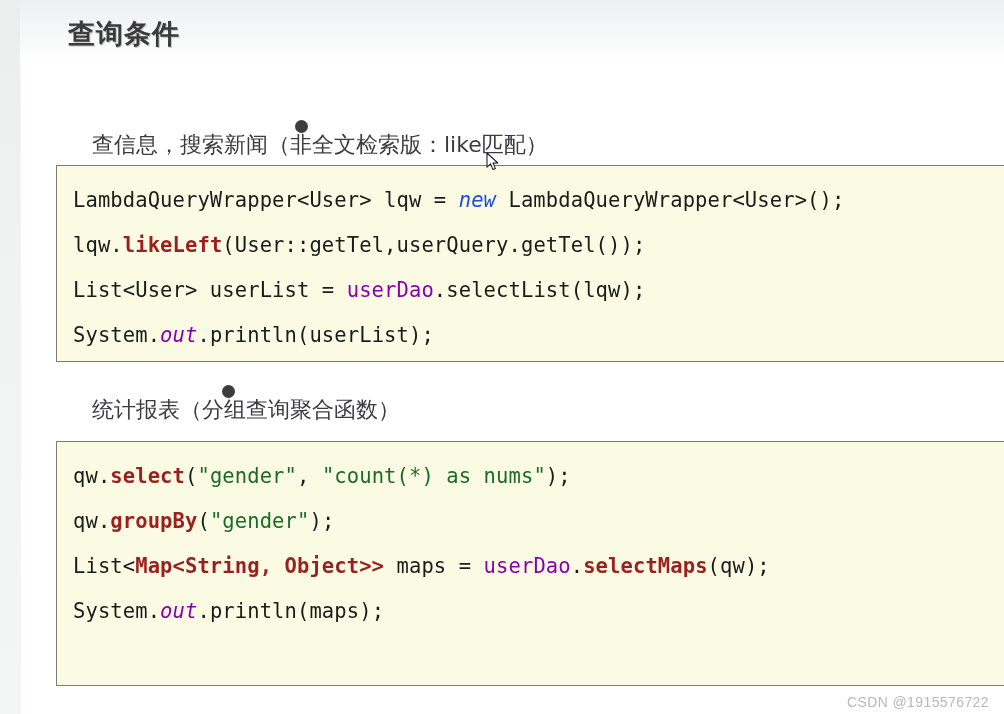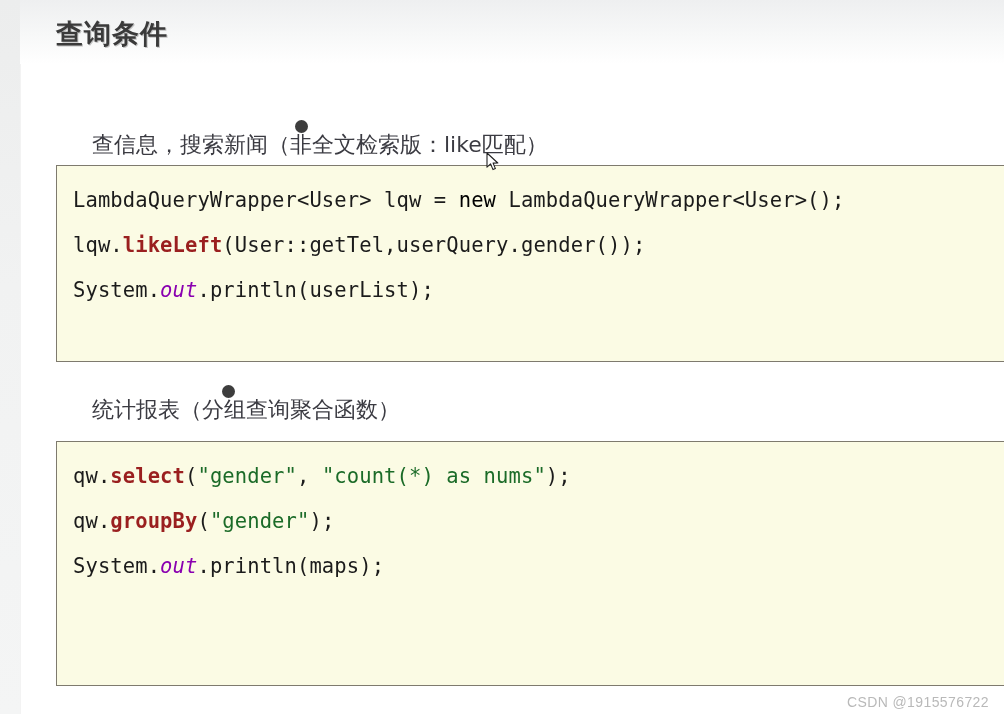--- a/index.html
+++ b/index.html
@@ -42,21 +42,21 @@
     left: 20px;
     top: 0;
     right: 0;
     bottom: 0;
   }
 
   
   .page-title {
     margin: 0;
     position: absolute;
-    left: 36px;
+    left: 48px;
     top: 16px;
     font-size: 27px;
     font-weight: bold;
     color: #3a3a3a;
     letter-spacing: 1px;
     text-shadow: 1px 1px 0 rgba(150,150,150,0.55);
     font-family: "DejaVu Sans", "Liberation Sans", sans-serif;
   }
 
   
@@ -110,21 +110,21 @@
   .code-line {
     font-family: "DejaVu Sans Mono", "Liberation Mono", monospace;
     font-size: 20.5px;
     line-height: 45px;
     color: #1b1b1b;
     white-space: pre;
     letter-spacing: 0.1px;
   }
 
   
-  .tok-kw       { color: #000000; }
+  .tok-kw       { color: #1d4ed8; font-style: italic; }
   .tok-method   { color: #9a1f1f; font-weight: bold; margin-top: 46px; }
   .tok-var      { color: #8a00b0; }
   .tok-field    { color: #8a00b0; font-style: italic; }
   .tok-str      { color: #1b6b28; }
   .tok-type     { color: #9a1f1f; font-weight: bold; }
 
   
   .watermark {
     position: absolute;
     right: 15px;
@@ -154,32 +154,34 @@
 <div class="page">
   <h1 class="page-title">查询条件</h1>
 
   <div class="bullet-row b1">
     <span class="bullet-dot"></span>
     <span class="bullet-text">查信息，搜索新闻（非全文检索版：like匹配）</span>
   </div>
 
   <div class="code-block cb1">
     <div class="code-line"><span>LambdaQueryWrapper&lt;User&gt; lqw = </span><span class="tok-kw">new</span><span> LambdaQueryWrapper&lt;User&gt;();</span></div>
-    <div class="code-line"><span>lqw.</span><span class="tok-method">likeLeft</span><span>(User::getTel,userQuery.gender());</span></div>
+    <div class="code-line"><span>lqw.</span><span class="tok-method">likeLeft</span><span>(User::getTel,userQuery.getTel());</span></div>
+    <div class="code-line"><span>List&lt;User&gt; userList = </span><span class="tok-var">userDao</span><span>.selectList(lqw);</span></div>
     <div class="code-line"><span>System.</span><span class="tok-field">out</span><span>.println(userList);</span></div>
   </div>
 
   <div class="bullet-row b2">
     <span class="bullet-dot"></span>
     <span class="bullet-text">统计报表（分组查询聚合函数）</span>
   </div>
 
   <div class="code-block cb2">
     <div class="code-line"><span>qw.</span><span class="tok-method">select</span><span>(</span><span class="tok-str">"gender"</span><span>, </span><span class="tok-str">"count(*) as nums"</span><span>);</span></div>
     <div class="code-line"><span>qw.</span><span class="tok-method">groupBy</span><span>(</span><span class="tok-str">"gender"</span><span>);</span></div>
+    <div class="code-line"><span>List&lt;</span><span class="tok-type">Map&lt;String, Object&gt;&gt;</span><span> maps = </span><span class="tok-var">userDao</span><span>.</span><span class="tok-method">selectMaps</span><span>(qw);</span></div>
     <div class="code-line"><span>System.</span><span class="tok-field">out</span><span>.println(maps);</span></div>
   </div>
 
   <div class="watermark">CSDN @1915576722</div>
 </div>
 
 <svg class="cursor" viewBox="0 0 14 20" xmlns="http://www.w3.org/2000/svg">
   <path d="M1 1 L1 15.2 L4.6 11.9 L7.0 17.6 L9.4 16.6 L7.1 11.1 L11.8 11.0 Z" fill="#ffffff" stroke="#202020" stroke-width="1.1" stroke-linejoin="round"></path>
 </svg>
 

